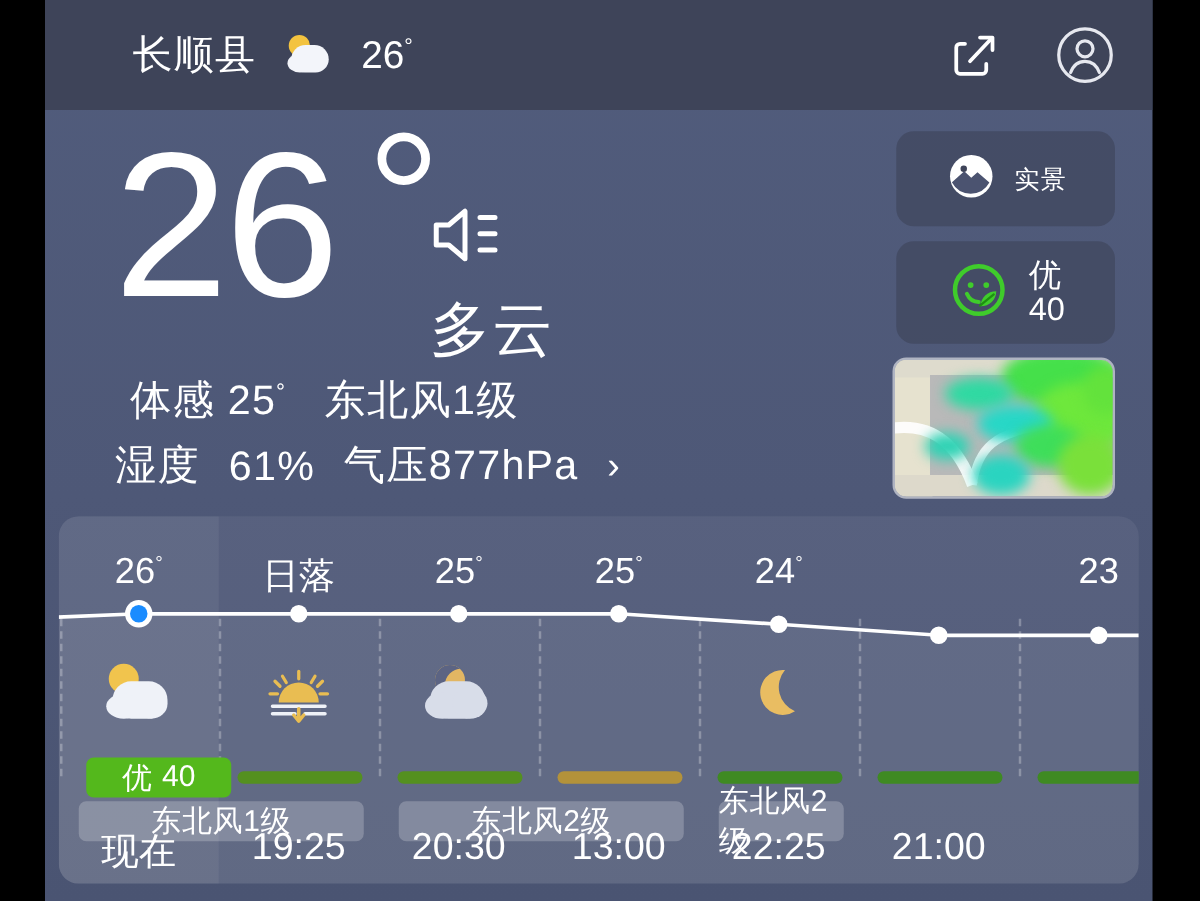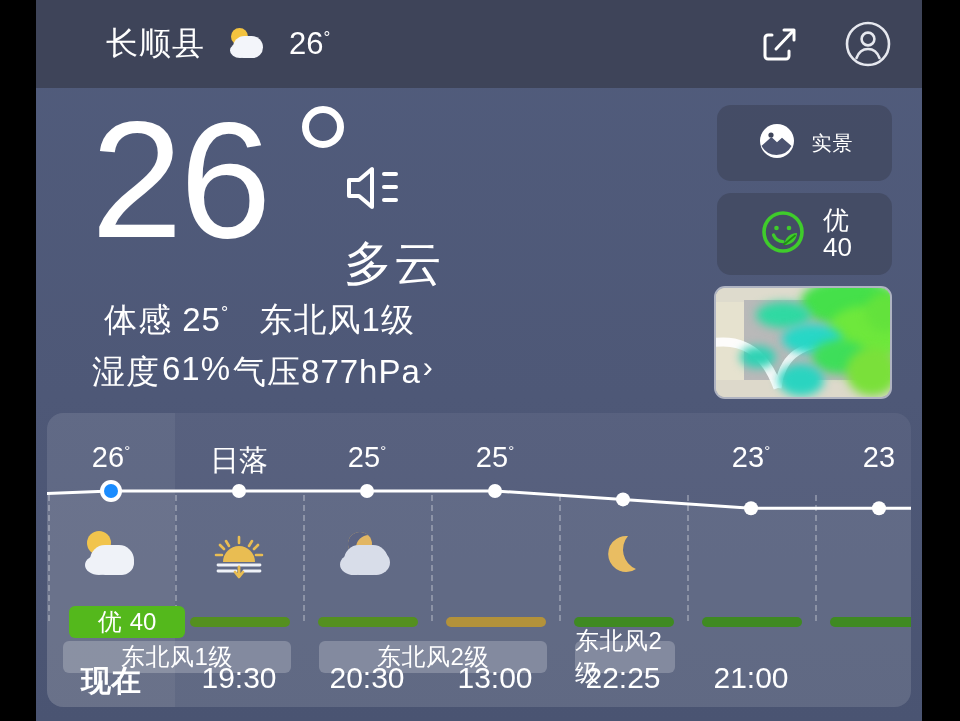--- a/index.html
+++ b/index.html
@@ -42,21 +42,21 @@
     color: #fff; font-size: 165px; font-weight: 200; line-height: 1;
     letter-spacing: -3px;
   }
   .big-deg {
     position: absolute; left: 266px; top: 18px;
     width: 42px; height: 42px; border: 7px solid #fff; border-radius: 50%;
   }
   .sound-icon { position: absolute; left: 305px; top: 70px; width: 70px; height: 60px; }
   .cond-text { position: absolute; left: 308px; top: 144px; color: #fff; font-size: 48px; letter-spacing: 2px; }
   .meta1 { position: absolute; left: 56px; top: 210px; color: #fff; font-size: 33px; letter-spacing: 1px; margin-left: 12px; }
-  .meta2 { position: absolute; left: 56px; top: 262px; color: #fff; font-size: 33px; letter-spacing: 1px; display: flex; align-items: flex-start; gap: 2px; }
+  .meta2 { position: absolute; left: 56px; top: 262px; color: #fff; font-size: 33px; letter-spacing: 1px; display: flex; align-items: center; gap: 23px; }
   .chev { font-size: 30px; font-weight: 300; color: #fff; }
   .sup-deg { font-size: 18px; vertical-align: super; }
 
   
   .card {
     position: absolute; right: 30px;
     width: 175px; background: rgba(62,68,89,0.62);
     border-radius: 14px;
     display: flex; align-items: center; justify-content: center; gap: 14px;
     cursor: pointer;
@@ -88,21 +88,21 @@
     border-left: 2px dashed rgba(255,255,255,0.28);
   }
   .hcol:first-child::before {
     content: ""; position: absolute; left: 1px; top: 82px; height: 126px; width: 0;
     border-left: 2px dashed rgba(255,255,255,0.28);
   }
   .h-temp { position: absolute; top: 28px; width: 100%; text-align: center; color: #fff; font-size: 29px; }
   .h-temp sup { font-size: 15px; vertical-align: super; }
   .h-icon { position: absolute; top: 112px; left: 0; width: 100%; height: 64px; display: flex; align-items: center; justify-content: center; }
   .h-time { position: absolute; top: 248px; width: 100%; text-align: center; color: #fff; font-size: 30px; }
-  .h-time.now { font-weight: 700; }
+  .h-time.now { font-weight: 400; }
 
   
   .line-svg { position: absolute; left: 0; top: 0; width: 864px; height: 294px; pointer-events: none; }
 
   
   .aqi-row { position: absolute; left: 0; top: 193px; width: 864px; height: 32px; }
   .aqi-bar { position: absolute; height: 10px; border-radius: 5px; top: 11px; }
   .aqi-badge {
     position: absolute; top: 0; height: 32px; border-radius: 6px;
     display: flex; align-items: center; justify-content: center; gap: 8px;
@@ -256,21 +256,21 @@
         <div class="hcol">
           <div class="h-temp">日落</div>
           <div class="h-icon">
             <span class="g"><svg width="62" height="52" viewBox="0 0 62 52">
                 <path d="M31 6v6M18 10l3 5M44 10l-3 5M8 24h6M48 24h6M12 14l4 4M50 14l-4 4" stroke="#e8b945" stroke-width="2.6" stroke-linecap="round"></path>
                 <path d="M15 31a16 16 0 0 1 32 0z" fill="#e8b945"></path>
                 <path d="M10 34h42M10 40h18M36 40h16" stroke="#eef1f8" stroke-width="2.8" stroke-linecap="round"></path>
                 <path d="M31 36v8M27 41l4 5 4-5" stroke="#e8b945" stroke-width="2.8" stroke-linecap="round" stroke-linejoin="round" fill="none"></path>
               </svg></span>
           </div>
-          <div class="h-time">19:30</div>
+          <div class="h-time">19:25</div>
         </div>
         <div class="hcol">
           <div class="h-temp">25<sup>°</sup></div>
           <div class="h-icon">
             <span class="g">
               <span class="moon"></span>
               <span class="cld-n"></span>
               <span class="cld-n2"></span>
               <span class="cld-n3"></span>
             </span>
@@ -278,29 +278,29 @@
           <div class="h-time">20:30</div>
         </div>
         <div class="hcol">
           <div class="h-temp">25<sup>°</sup></div>
           <div class="h-icon">
             <span class="g"></span>
           </div>
           <div class="h-time">13:00</div>
         </div>
         <div class="hcol">
+          <div class="h-temp">24<sup>°</sup></div>
           <div class="h-icon">
             <span class="g"><svg width="62" height="52" viewBox="0 0 62 52">
                 <path d="M44 38a18 18 0 1 1-8-33 21 21 0 0 0 8 33z" fill="#e8b957"></path>
               </svg></span>
           </div>
           <div class="h-time">22:25</div>
         </div>
         <div class="hcol">
-          <div class="h-temp">23<sup>°</sup></div>
           <div class="h-icon">
             <span class="g"></span>
           </div>
           <div class="h-time">21:00</div>
         </div>
         <div class="hcol">
           <div class="h-temp">23</div>
           <div class="h-icon">
             <span class="g"></span>
           </div>

